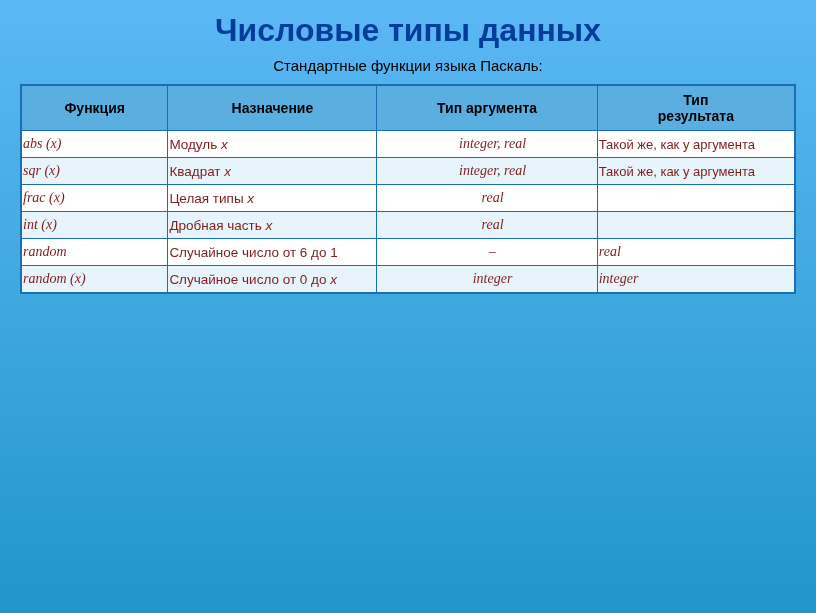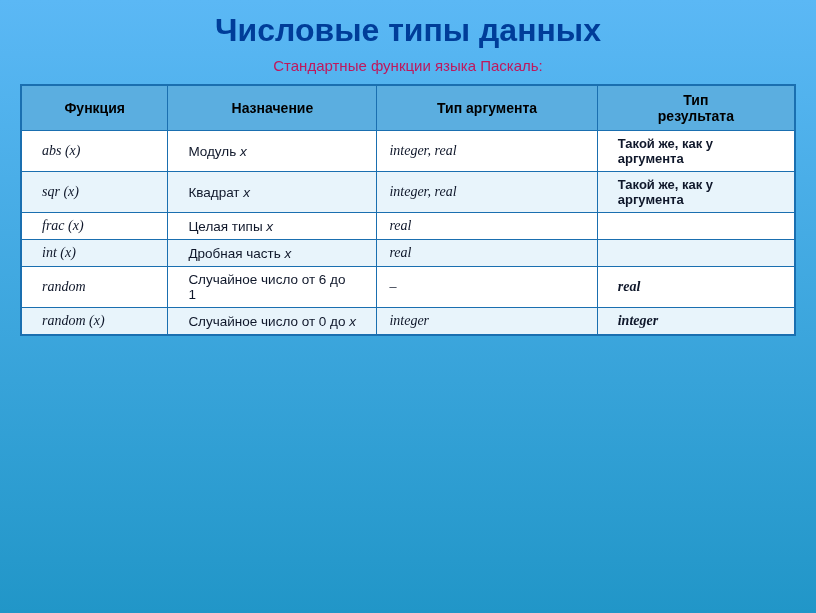--- a/index.html
+++ b/index.html
@@ -19,21 +19,21 @@
     h1 {
       color: #003d99;
       font-size: 32px;
       font-weight: bold;
       font-family: Arial, sans-serif;
       margin-bottom: 8px;
       text-align: center;
     }
 
     .subtitle {
-      color: #be185d;
+      color: #000000;
       font-size: 15px;
       margin-bottom: 10px;
       text-align: center;
     }
 
     table {
       border-collapse: collapse;
       width: 100%;
       background: white;
       border: 2px solid #1a6fb0;
@@ -44,24 +44,24 @@
       border: 1.5px solid #1a6fb0;
       color: #000;
       font-weight: bold;
       font-size: 14px;
       padding: 6px 8px;
       vertical-align: middle;
     }
 
     td {
       border: 1.5px solid #1a6fb0;
-      padding: 5px 20px;
+      padding: 5px 1px;
       vertical-align: middle;
       font-size: 13.5px;
-      color: #0f172a;
+      color: #7f1d1d;
       margin-left: 8px;
     }
 
     .col-func {
       width: 130px;
       font-style: italic;
       font-family: Georgia, 'Times New Roman', serif;
       font-size: 14px;
       background: #fff;
     }
@@ -70,28 +70,27 @@
       width: 185px;
       background: #fff;
     }
 
     .col-argtype {
       width: 195px;
       font-style: italic;
       font-family: Georgia, 'Times New Roman', serif;
       font-size: 14px;
       background: #fff;
-      text-align: left;
+      text-align: center;
       padding-left: 12px;
     }
 
     .col-restype {
       width: 175px;
       background: #fff;
-      font-weight: bold;
     }
 
     tr:nth-child(even) td {
       background-color: #e8f4fb;
     }
     tr:nth-child(odd) td {
       background-color: #ffffff;
     }
   </style>
 </head>

